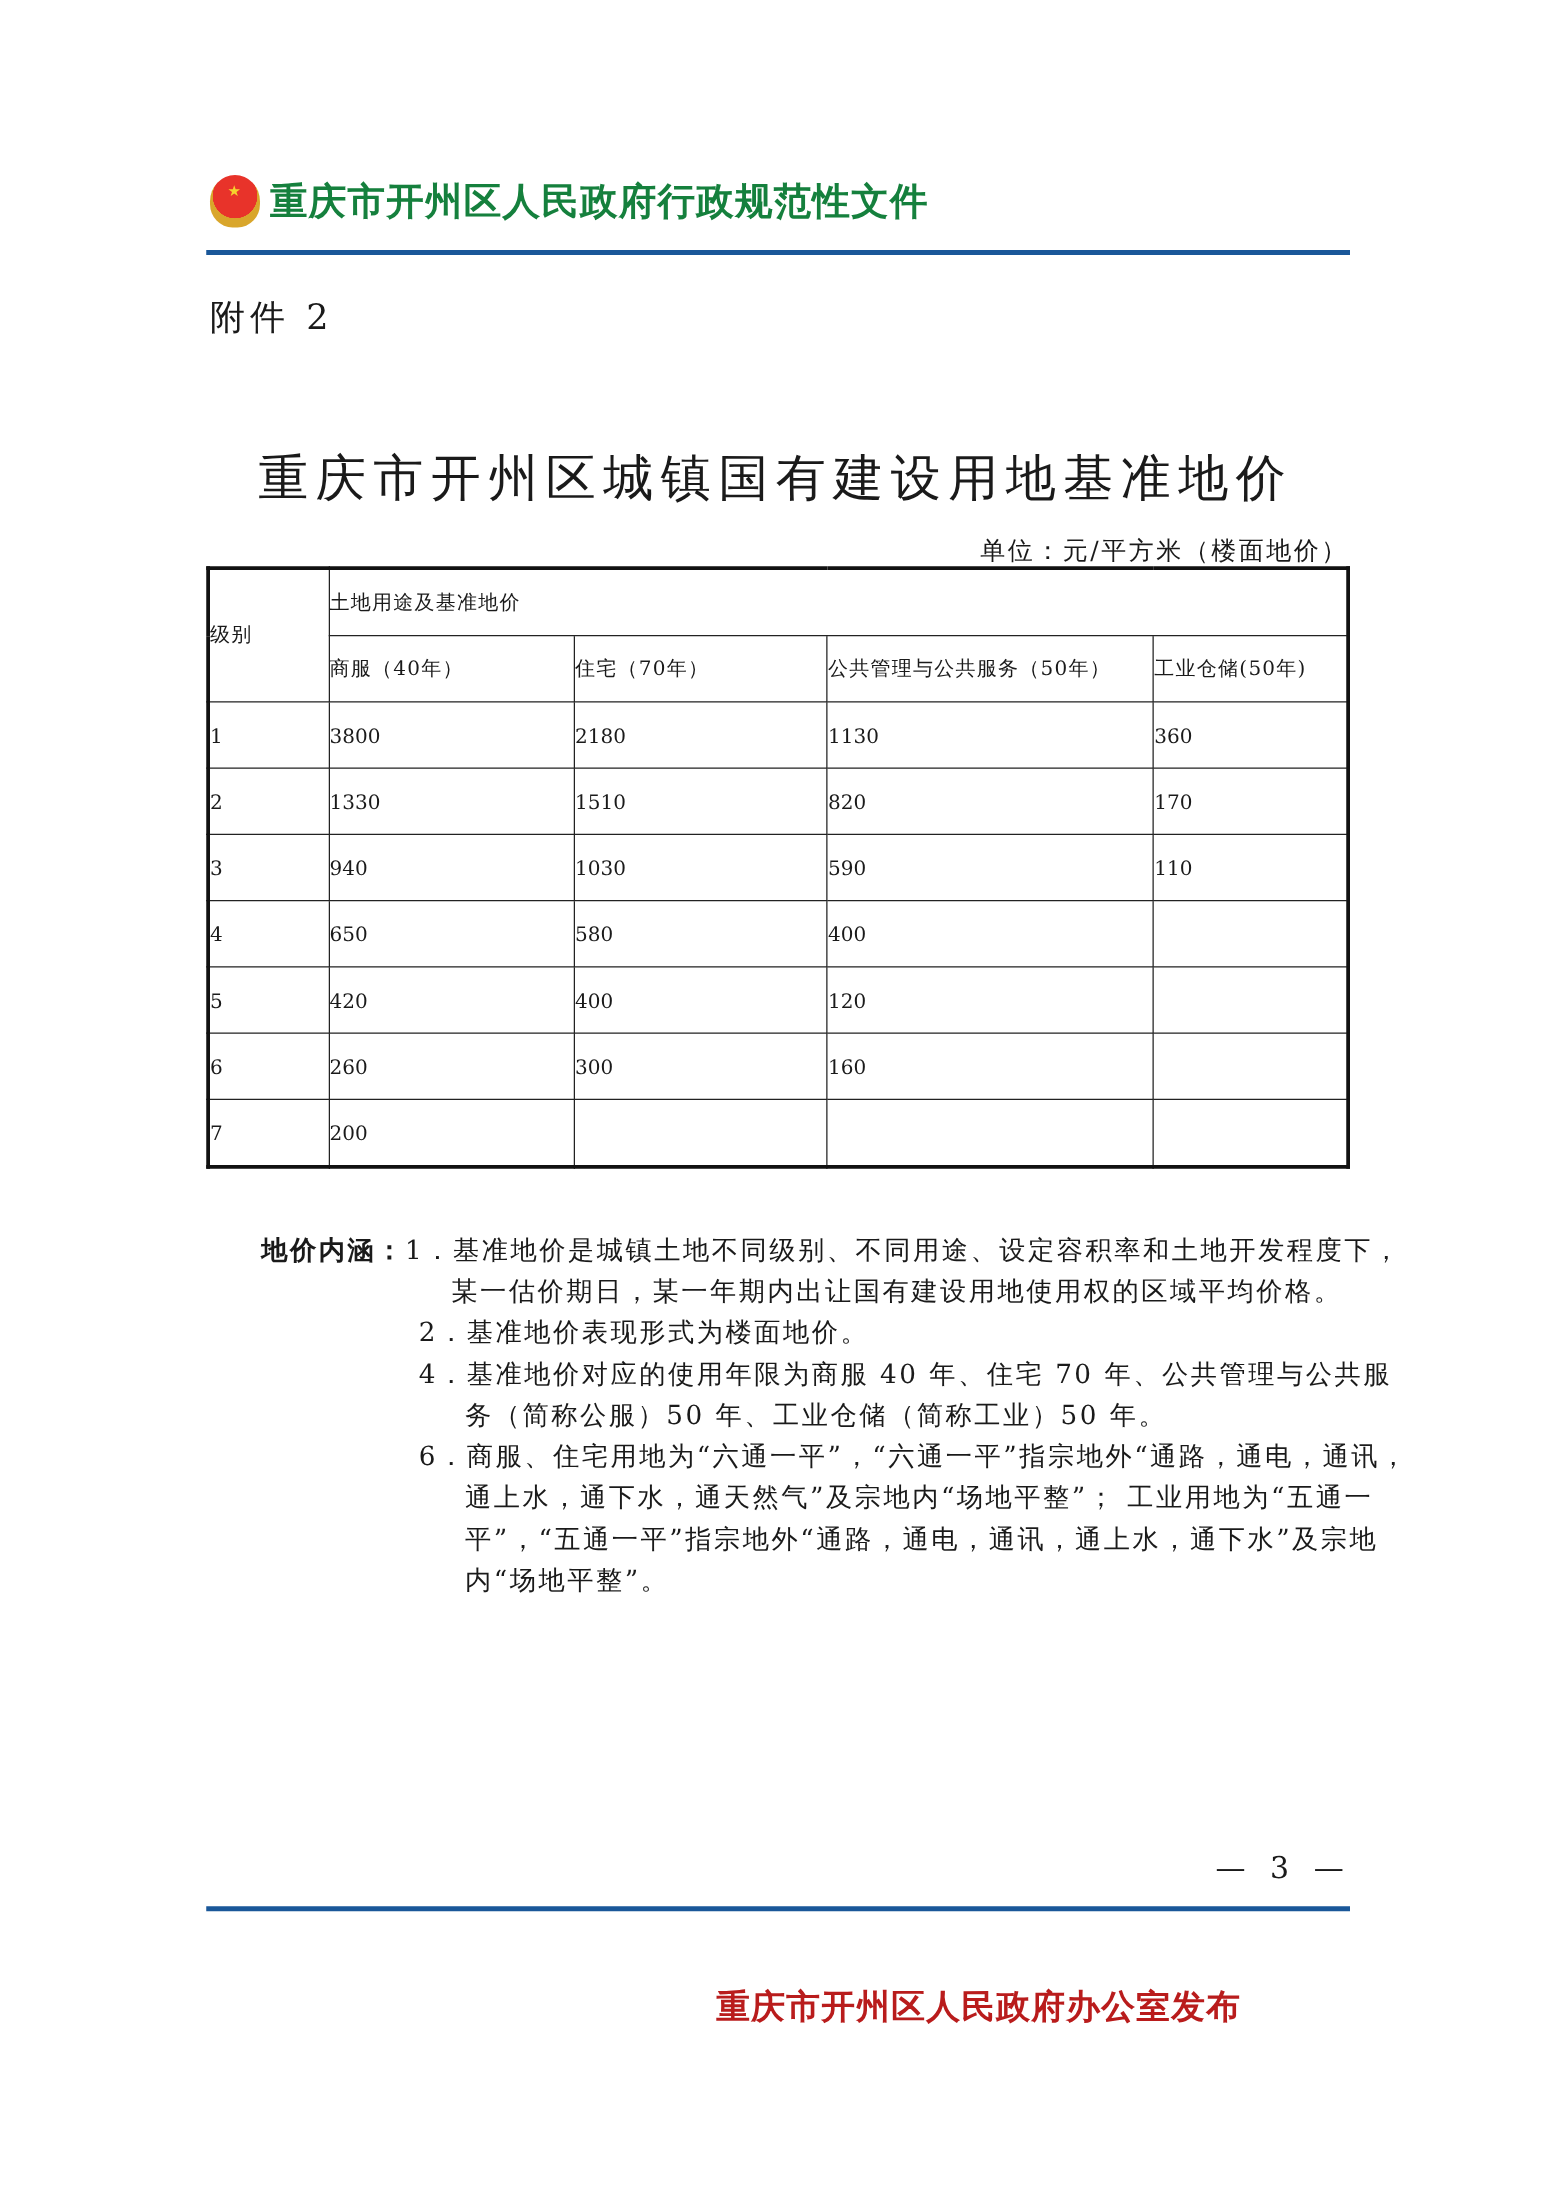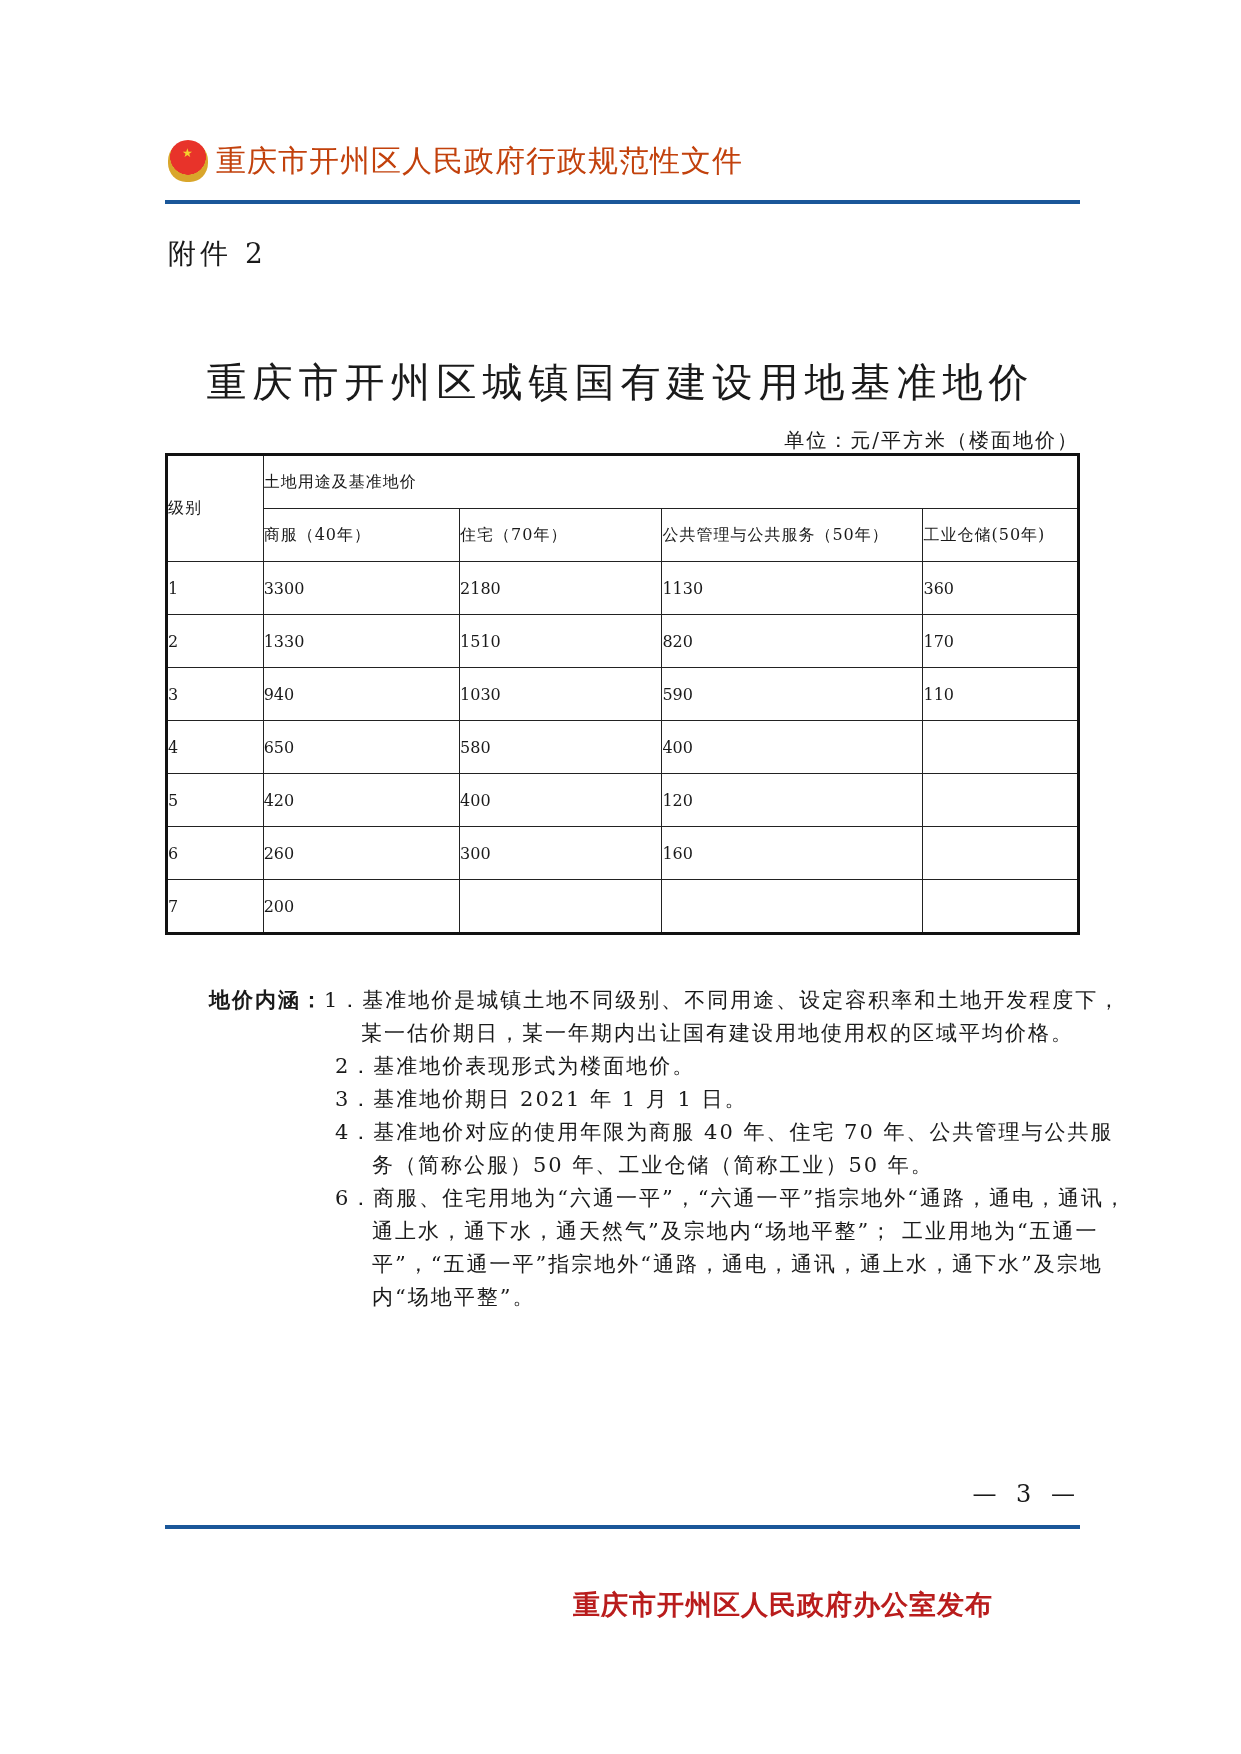--- a/index.html
+++ b/index.html
@@ -3,21 +3,21 @@
 <meta charset="utf-8">
 <style>
   html, body { margin:0; padding:0; background:#ffffff; }
   body { width:1241px; height:1754px; position:relative; overflow:hidden;
          font-family: "DejaVu Serif", "Liberation Serif", serif; color:#1a1a1a; }
   .header { position:absolute; left:168px; top:140px; display:flex; align-items:center; }
   .emblem { width:40px; height:42px; border-radius:50% 50% 45% 45%;
             background: radial-gradient(circle at 50% 40%, #e8332a 0 55%, #d9a62b 56% 100%);
             position:relative; margin-right:8px; }
   .emblem::after { content:"★"; color:#f5d22d; font-size:12px; position:absolute; left:14px; top:6px; }
-  .header-title { font-family:"DejaVu Sans", sans-serif; font-weight:normal; font-size:30px; color:#c2410c; letter-spacing:1px; }
+  .header-title { font-family:"DejaVu Sans", sans-serif; font-weight:bold; font-size:30px; color:#15803d; letter-spacing:1px; }
   .top-rule { position:absolute; left:165px; top:200px; width:915px; height:4px; background:#1a5799; }
   .attach { position:absolute; left:168px; top:235px; font-size:28px; letter-spacing:4px; }
   .doc-title { position:absolute; left:0; width:1241px; top:318px; text-align:center; font-size:40px; letter-spacing:6px;margin-top:37px; }
   .unit { position:absolute; right:162px; top:427px; font-size:20px; letter-spacing:2px; }
   table.grid { position:absolute; left:165px; top:453px; width:915px; border-collapse:collapse;
                border:3px solid #111; font-size:16px; }
   table.grid td { border:1.5px solid #222; text-align:left; vertical-align:middle; height:52px; padding:0; }
   table.grid td.hd { font-size:16px; letter-spacing:1px; }
   .notes { position:absolute; left:165px; top:984px; width:920px; font-size:21px; line-height:33px; letter-spacing:2px;margin-left:44px; }
   .notes .lbl { font-weight:bold; font-family:"DejaVu Sans", sans-serif; }
@@ -55,21 +55,21 @@
     <td colspan="4" class="hd">土地用途及基准地价</td>
   </tr>
   <tr>
     <td class="hd">商服（40年）</td>
     <td class="hd">住宅（70年）</td>
     <td class="hd">公共管理与公共服务（50年）</td>
     <td class="hd">工业仓储(50年)</td>
   </tr>
   <tr>
     <td>1</td>
-    <td>3300</td>
+    <td>3800</td>
     <td>2180</td>
     <td>1130</td>
     <td>360</td>
   </tr>
   <tr>
     <td>2</td>
     <td>1330</td>
     <td>1510</td>
     <td>820</td>
     <td>170</td>
@@ -111,20 +111,19 @@
   </tr>
 </tbody>
   </table>
 
 <div class="notes">
   <div class="note" style="display:flex;">
     <span class="lbl" style="flex:0 0 auto;">地价内涵：</span>
     <span style="padding-left:37px;text-indent:-37px;">1．基准地价是城镇土地不同级别、不同用途、设定容积率和土地开发程度下，某一估价期日，某一年期内出让国有建设用地使用权的区域平均价格。</span>
   </div>
   <div class="note note-body">2．基准地价表现形式为楼面地价。</div>
-  <div class="note note-body">3．基准地价期日 2021 年 1 月 1 日。</div>
   <div class="note note-body">4．基准地价对应的使用年限为商服 40 年、住宅 70 年、公共管理与公共服务（简称公服）50 年、工业仓储（简称工业）50 年。</div>
   <div class="note note-body">6．商服、住宅用地为“六通一平”，“六通一平”指宗地外“通路，通电，通讯，通上水，通下水，通天然气”及宗地内“场地平整”； 工业用地为“五通一平”，“五通一平”指宗地外“通路，通电，通讯，通上水，通下水”及宗地内“场地平整”。</div>
 </div>
 
 <div class="page-num">— 3 —</div>
 <div class="bottom-rule"></div>
 <div class="footer">重庆市开州区人民政府办公室发布</div>
 
 </body></html>

